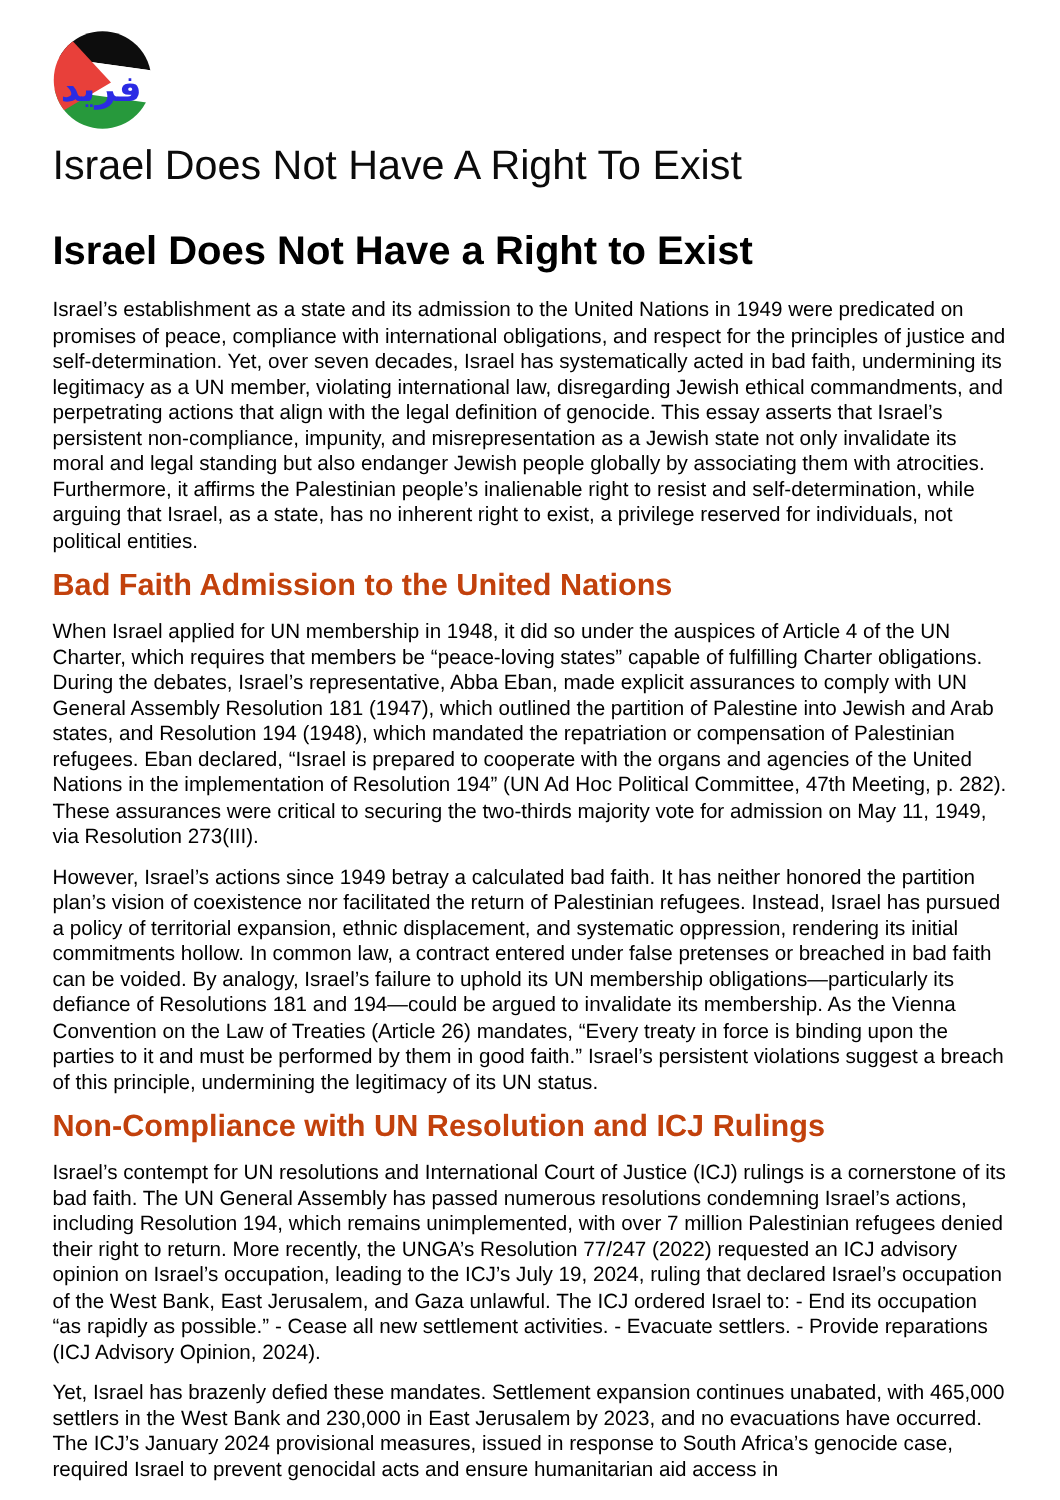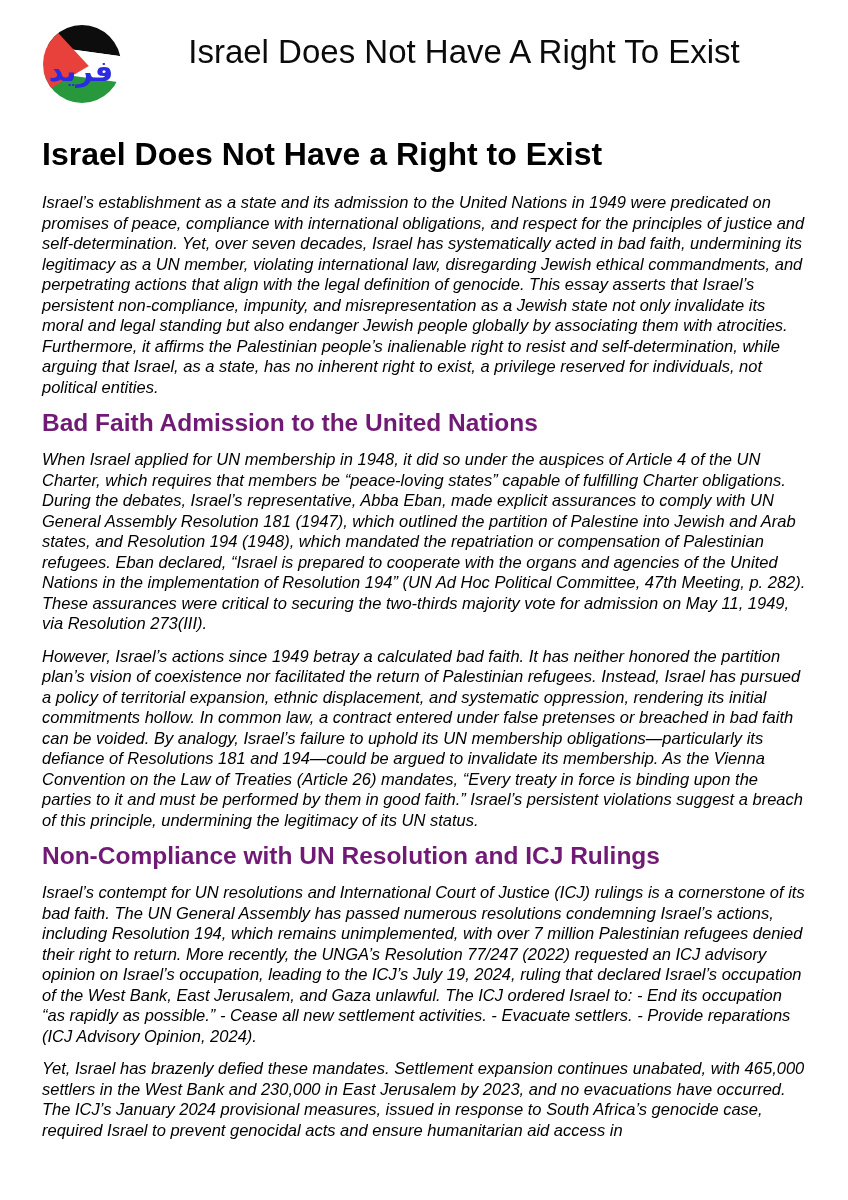--- a/index.html
+++ b/index.html
@@ -14,20 +14,21 @@
     background: #ffffff;
     overflow: hidden;
     font-family: "Liberation Sans", "DejaVu Sans", sans-serif;
     color: #000000;
   }
   
   .page-header {
     display: flex;
     align-items: flex-start;
     padding: 24px 42px 0 42px;
+    flex-direction: column;
   }
   .logo {
     width: 80px;
     height: 80px;
     flex: 0 0 80px;
   }
   .logo svg { display: block; }
   .header-title {
     flex: 1;
     text-align: center;
@@ -47,28 +48,27 @@
     line-height: 36px;
     font-weight: 700;
     margin: 32px 0 20px 0;
     color: #000000;
   }
   main h2 {
     font-size: 24.5px;
     line-height: 28px;
     font-weight: 700;
     margin: 3px 0 8px 0;
-    color: #701a75;
+    color: #c2410c;
   }
   main p {
     font-size: 16.5px;
     line-height: 20.5px;
     margin: 12px 0;
     color: #000000;
-    font-style: italic;
   }
 </style>
 </head>
 <body>
 
 <div class="page">
 
   <header class="page-header">
     <div class="logo">
       <svg viewBox="0 0 80 80" width="80" height="80">

